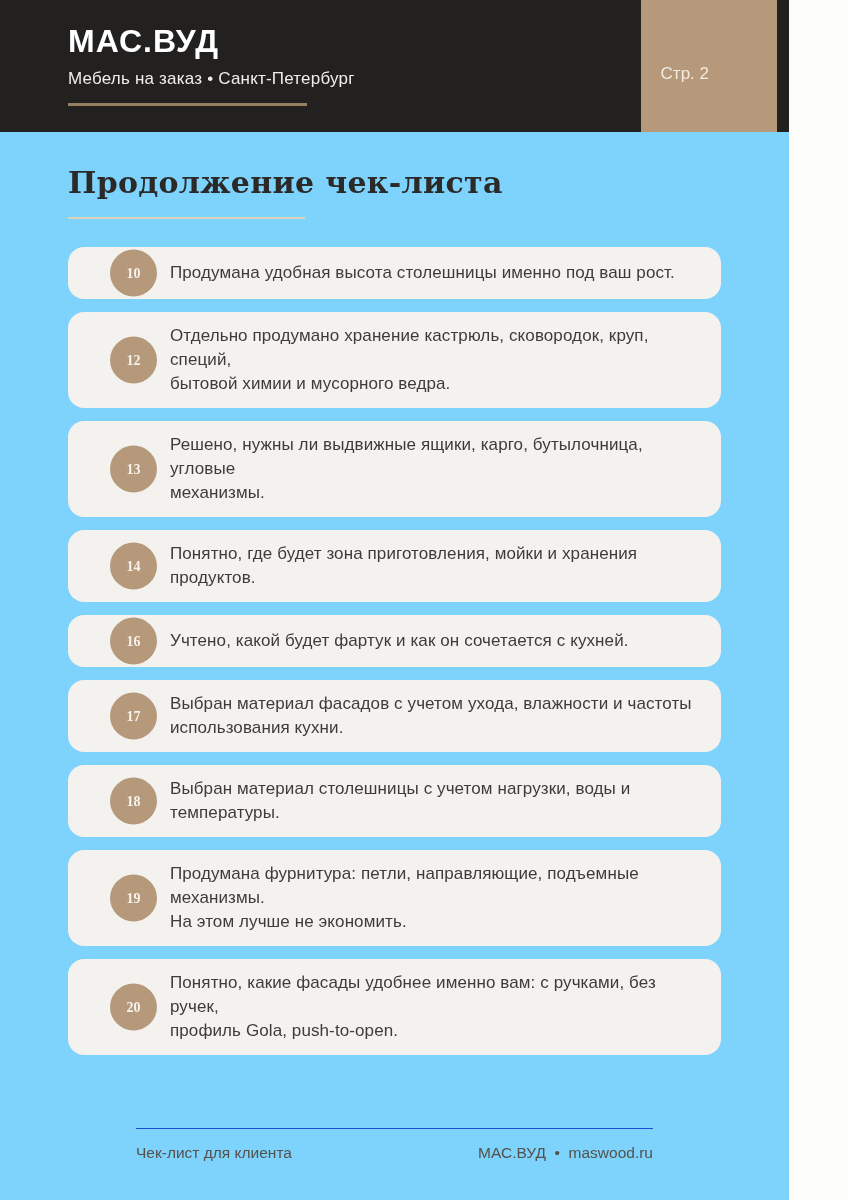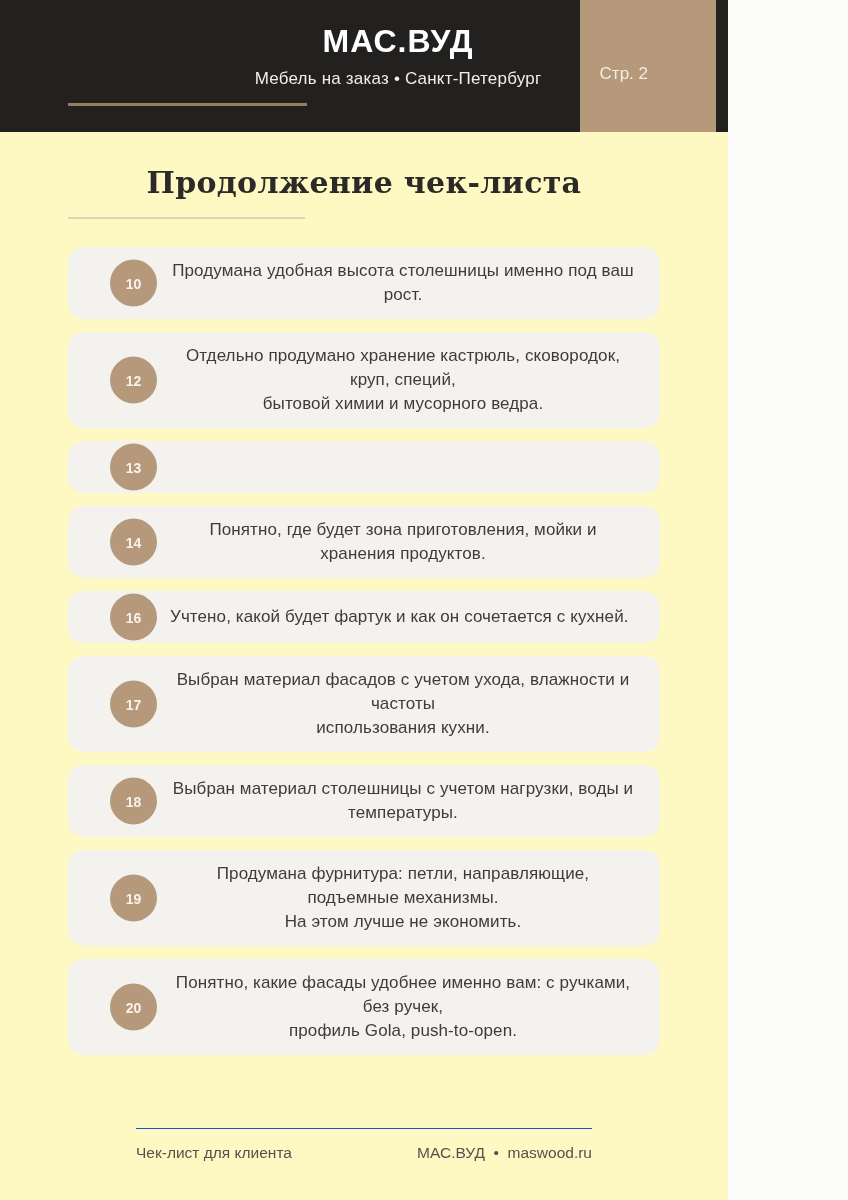--- a/index.html
+++ b/index.html
@@ -7,25 +7,24 @@
     --header-bg:#232120;
     --row-bg:#f3f2ef;
     --rule-dark-tan:#967f60;
     --rule-light-tan:#ded2b8;
     --text-dark:#3d3c3a;
     --footer-text:#55514d;
   }
   html,body{margin:0;padding:0;background:#fcfcfb;}
   .page{
     position:relative;
-    width:728px;height:1200px;
-    background:#fef9c3;
+    width:789px;height:1200px;
+    background:#7dd3fc;
     overflow:hidden;
     font-family:"Liberation Sans", sans-serif;
-    text-align:center;
   }
   
   .header{
     position:relative;
     height:132px;
     background:var(--header-bg);
     box-sizing:border-box;
     padding:22px 0 0 68px;
   }
   .brand{
@@ -97,20 +96,21 @@
     transform:translateY(-50%);
     width:47px;height:47px;
     border-radius:50%;
     background:var(--accent);
     display:flex;
     align-items:center;
     justify-content:center;
     color:#f7f3ec;
     font-size:14px;
     font-weight:bold;
+    font-family:Liberation Serif, serif;
   }
   .item-text{
     font-size:17px;
     line-height:24px;
     color:var(--text-dark);
     white-space:pre-line;
     letter-spacing:0.1px;
   }
   
   .footer{
@@ -151,20 +151,22 @@
 
 
       <div class="item">
         <div class="num">12</div>
         <div class="item-text">Отдельно продумано хранение кастрюль, сковородок, круп, специй,
 бытовой химии и мусорного ведра.</div>
       </div>
 
       <div class="item">
         <div class="num">13</div>
+        <div class="item-text">Решено, нужны ли выдвижные ящики, карго, бутылочница, угловые
+механизмы.</div>
       </div>
 
       <div class="item">
         <div class="num">14</div>
         <div class="item-text">Понятно, где будет зона приготовления, мойки и хранения продуктов.</div>
       </div>
 
 
       <div class="item">
         <div class="num">16</div>

